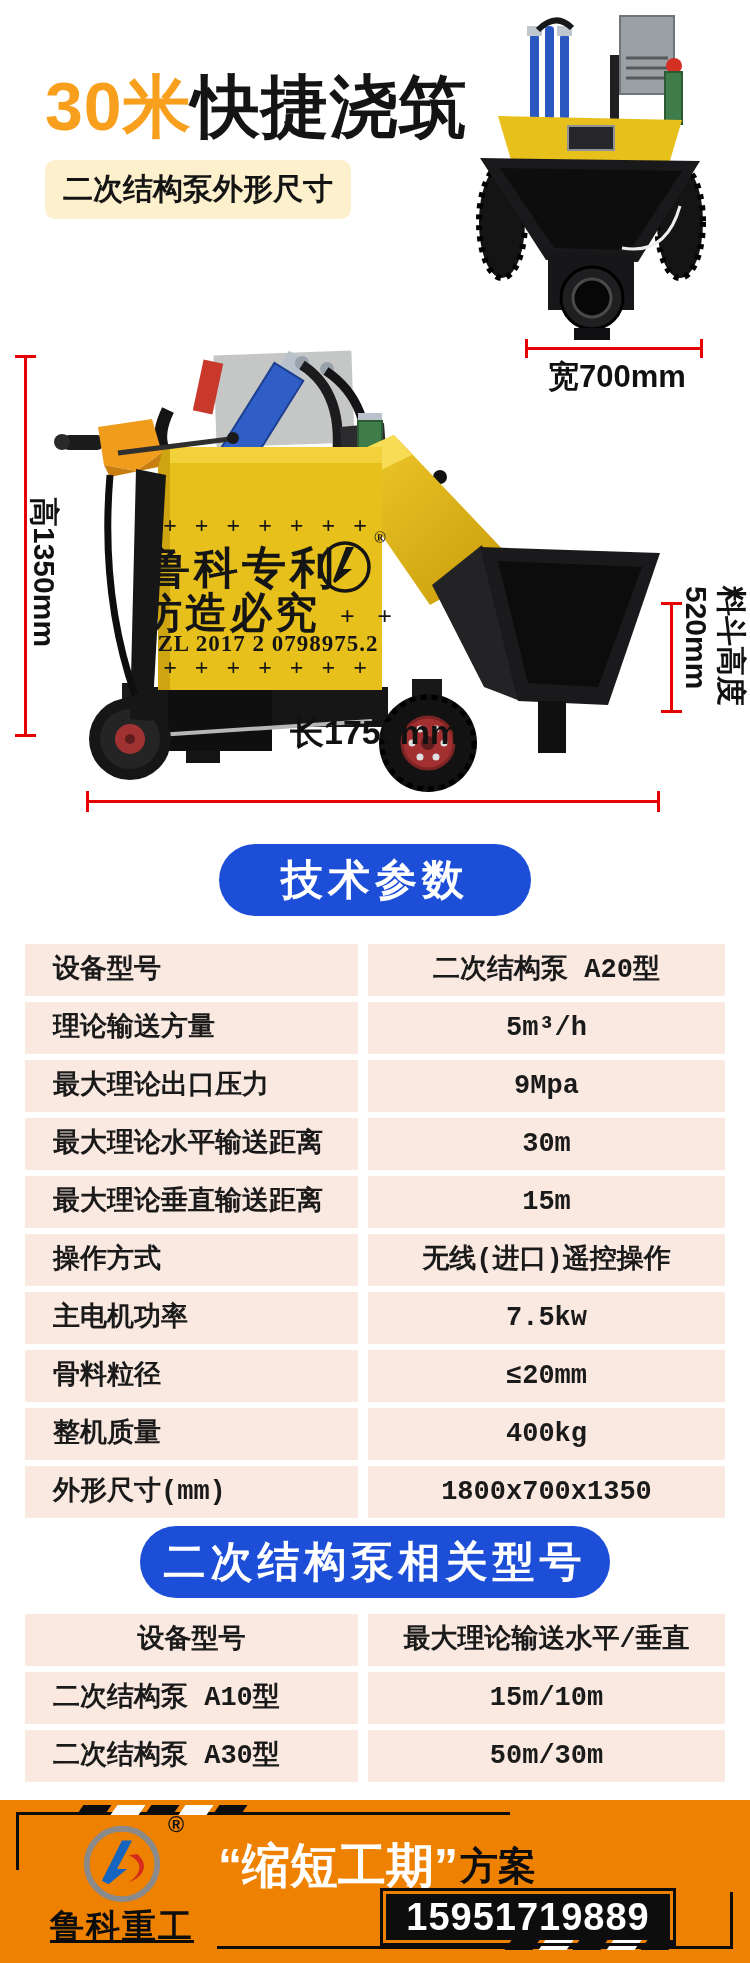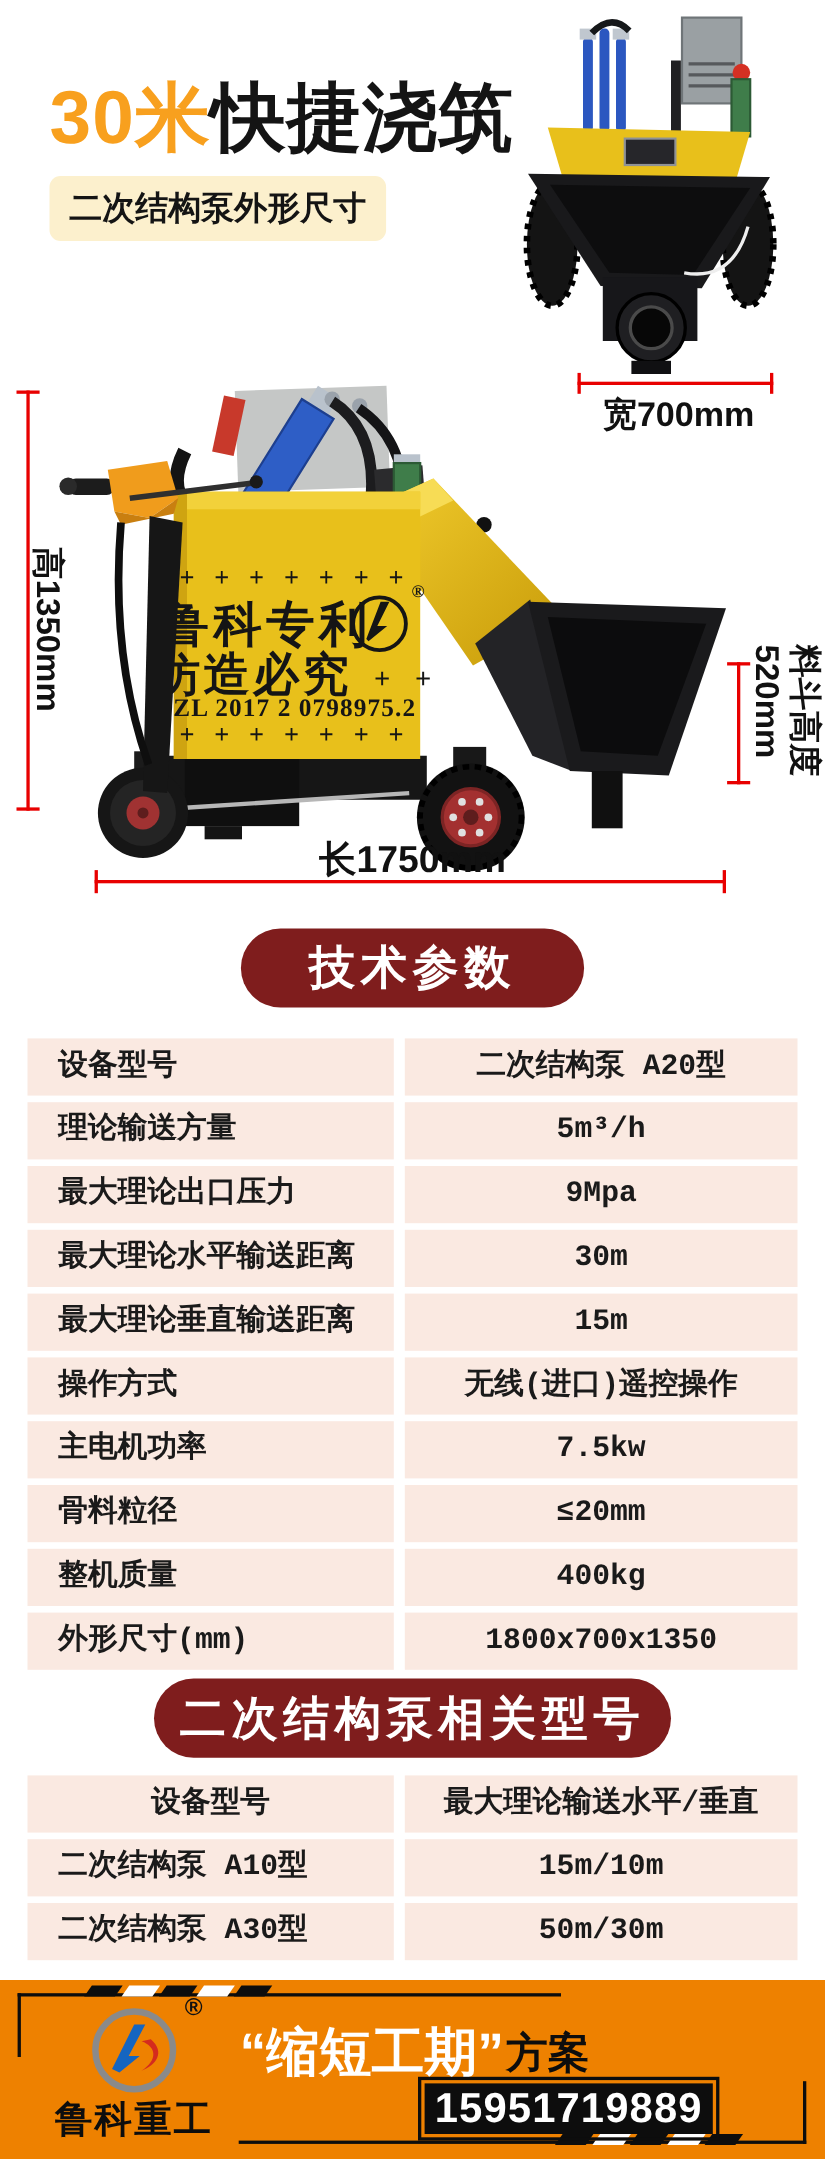--- a/index.html
+++ b/index.html
@@ -16,21 +16,21 @@
 
   .front-photo { position:absolute; left:470px; top:0; width:240px; height:345px; }
   .machine-photo { position:absolute; left:40px; top:335px; width:640px; height:470px; }
 
   .dim-line { position:absolute; background:#e80000; }
   .dim-cap { position:absolute; background:#e80000; }
   .dim-text { position:absolute; font-weight:700; color:#111; white-space:nowrap; }
   .rot90 { transform:rotate(90deg); transform-origin:0 0; }
 
   
-  .pill { height:72px; background:#7f1d1d; border-radius:36px; color:#fff;
+  .pill { height:72px; background:#1d4ed8; border-radius:36px; color:#fff;
           display:flex; align-items:center; justify-content:center;
           font-size:42px; font-weight:800; letter-spacing:5px; }
   .pill-tech { width:312px; margin:26px auto 0; }
   .pill-related { width:470px; margin:8px auto 0;font-family:Liberation Serif, serif; }
 
   
   .spec-table { margin:28px 25px 0;font-family:Liberation Mono, monospace; }
   .spec-table.second { margin-top:16px; }
   .trow { display:flex; margin-bottom:6px; }
   .trow:last-child { margin-bottom:0; }
@@ -40,28 +40,28 @@
   .trow.header .tcell.label { text-align:center; padding-left:0; }
 
   
   .footer { position:relative; width:750px; height:163px; margin-top:18px; background:#ee8100; overflow:hidden; }
   .fline { position:absolute; background:#0d0d0d; }
   .stripe { position:absolute; width:28px; height:10px; transform:skewX(-35deg); }
   .stripe.b { background:#0d0d0d; } .stripe.w { background:#ffffff; }
   .logo-wrap { position:absolute; left:72px; top:22px; width:100px; height:84px; }
   .logo-reg { position:absolute; left:168px; top:12px; font-size:22px; font-weight:700; color:#111; }
   .brand { position:absolute; left:42px; top:104px; width:160px; text-align:center;
-           font-family:"Liberation Serif", serif; font-size:34px; font-weight:800; color:#0d0d0d; letter-spacing:2px; }
+           font-family:"Liberation Serif", serif; font-size:34px; font-weight:800; color:#0d0d0d; letter-spacing:2px;text-decoration:underline; }
   .headline { position:absolute; left:216px; top:34px; display:flex; align-items:center; white-space:nowrap; }
   .headline .black { font-size:38px; font-weight:800; color:#0d0d0d; }
   .headline .quoted { font-size:48px; font-weight:800; color:#ffffff; margin:0 2px; }
   .cta-btn { position:absolute; left:218px; top:93px; width:156px; height:52px; background:#0d0d0d;
              color:#fff; font-size:31px; font-weight:700; display:flex; align-items:center; justify-content:center; letter-spacing:2px; }
   .phone-wrap { position:absolute; left:380px; top:88px; border:3px solid #0d0d0d; padding:3px; }
-  .phone-btn { width:262px; height:46px; background:#0d0d0d; color:#fff; font-size:38px; font-weight:800;
+  .phone-btn { width:284px; height:46px; background:#0d0d0d; color:#fff; font-size:38px; font-weight:800;
                display:flex; align-items:center; justify-content:center; letter-spacing:1px; }
 
   svg text { font-family:"Liberation Serif", serif; }
 </style>
 </head>
 <body>
 
 <div class="page">
 
   <div class="hero">
@@ -202,21 +202,21 @@
     <div class="dim-text rot90" style="left:64px; top:497px; font-size:30px;">高1350mm</div>
 
     <div class="dim-line" style="left:670px; top:602px; width:3px; height:111px;"></div>
     <div class="dim-cap" style="left:661px; top:602px; width:21px; height:3px;"></div>
     <div class="dim-cap" style="left:661px; top:710px; width:21px; height:3px;"></div>
     <div class="dim-text rot90" style="left:748px; top:586px; font-size:30px; line-height:1.15; text-align:left;">
       <div>料斗高度</div>
       <div>520mm</div>
     </div>
 
-    <div class="dim-text" style="left:290px; top:759px; font-size:34px;">长1750mm</div>
+    <div class="dim-text" style="left:290px; top:710px; font-size:34px;">长1750mm</div>
     <div class="dim-line" style="left:86px; top:800px; width:574px; height:3px;"></div>
     <div class="dim-cap" style="left:86px; top:791px; width:3px; height:21px;"></div>
     <div class="dim-cap" style="left:657px; top:791px; width:3px; height:21px;"></div>
   </div>
 
   <div class="pill pill-tech">技术参数</div>
 
   <div class="spec-table">
     <div class="trow">
         <div class="tcell label">设备型号</div>

